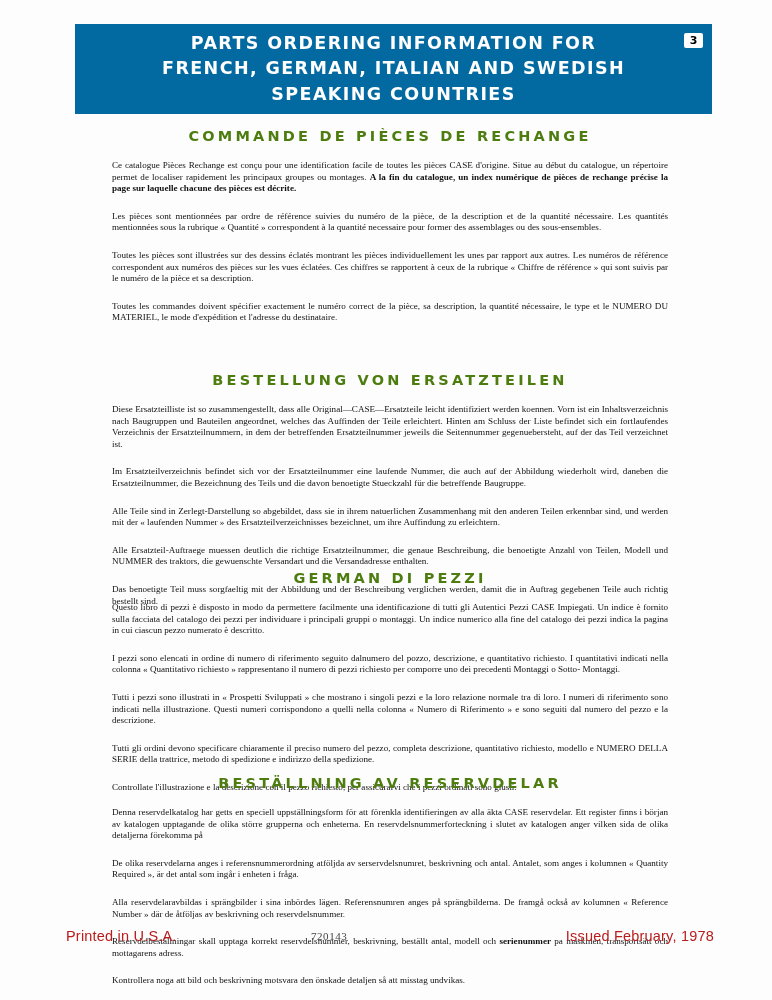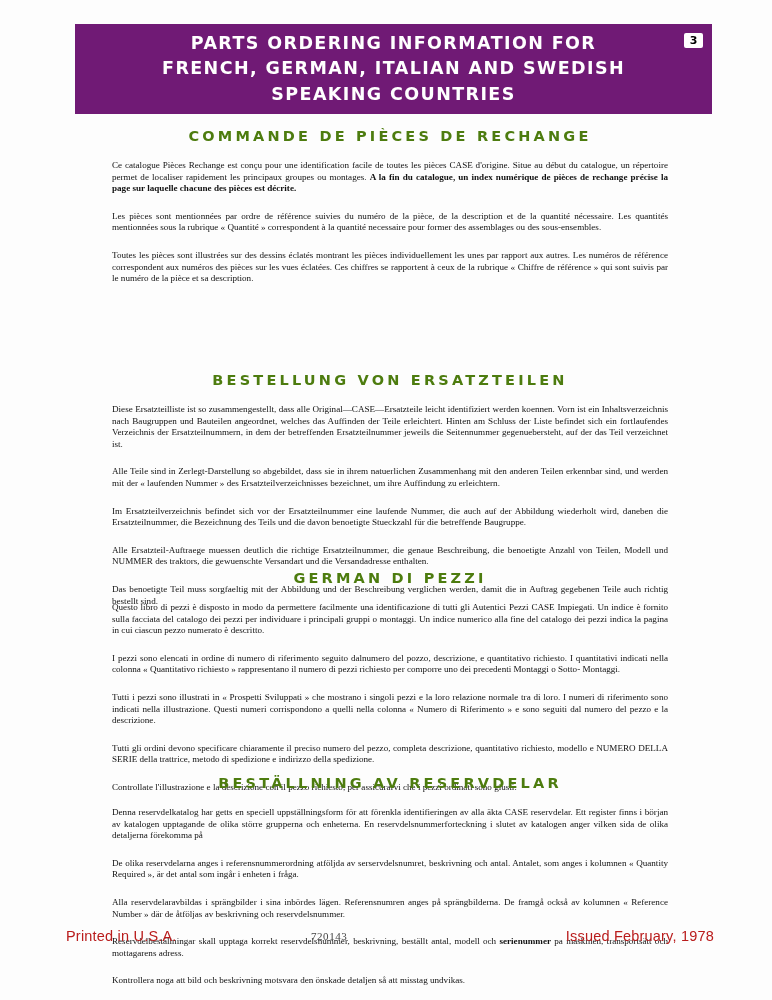--- a/index.html
+++ b/index.html
@@ -24,21 +24,21 @@
     padding: 0;
   }
 
   
   .banner {
     position: absolute;
     left: 75px;
     top: 24px;
     width: 637px;
     height: 90px;
-    background: #701a75;
+    background: #0369a1;
     display: flex;
     flex-direction: column;
     align-items: center;
     justify-content: center;
   }
   .banner-line {
     color: #ffffff;
     font-weight: bold;
     font-size: 17.5px;
     letter-spacing: 1.4px;
@@ -140,27 +140,28 @@
     <div class="page-badge">
       <span>3</span>
     </div>
   </div>
 
   <div class="section" id="section-french">
     <h2 class="sec-title wide">COMMANDE  DE  PIÈCES  DE  RECHANGE</h2>
     <p class="para"><span>Ce catalogue Pièces Rechange est conçu pour une identification facile de toutes les pièces CASE d'origine. Situe au début du catalogue, un répertoire permet de localiser rapidement les principaux groupes ou montages. <span class="b">A la fin du catalogue, un index numérique de pièces de rechange précise la page sur laquelle chacune des pièces est décrite.</span></span></p>
     <p class="para"><span>Les pièces sont mentionnées par ordre de référence suivies du numéro de la pièce, de la description et de la quantité nécessaire. Les quantités mentionnées sous la rubrique « Quantité » correspondent à la quantité necessaire pour former des assemblages ou des sous-ensembles.</span></p>
     <p class="para"><span>Toutes les pièces sont illustrées sur des dessins éclatés montrant les pièces individuellement les unes par rapport aux autres. Les numéros de référence correspondent aux numéros des pièces sur les vues éclatées. Ces chiffres se rapportent à ceux de la rubrique « Chiffre de référence » qui sont suivis par le numéro de la pièce et sa description.</span></p>
+    <p class="para"><span>Toutes les commandes doivent spécifier exactement le numéro correct de la pièce, sa description, la quantité nécessaire, le type et le NUMERO DU MATERIEL, le mode d'expédition et l'adresse du destinataire.</span></p>
   </div>
 
   <div class="section" id="section-german">
     <h2 class="sec-title wide">BESTELLUNG  VON  ERSATZTEILEN</h2>
     <p class="para"><span>Diese Ersatzteilliste ist so zusammengestellt, dass alle Original—CASE—Ersatzteile leicht identifiziert werden koennen. Vorn ist ein Inhaltsverzeichnis nach Baugruppen und Bauteilen angeordnet, welches das Auffinden der Teile erleichtert. Hinten am Schluss der Liste befindet sich ein fortlaufendes Verzeichnis der Ersatzteilnummern, in dem der betreffenden Ersatzteilnummer jeweils die Seitennummer gegenuebersteht, auf der das Teil verzeichnet ist.</span></p>
+    <p class="para"><span>Im Ersatzteilverzeichnis befindet sich vor der Ersatzteilnummer eine laufende Nummer, die auch auf der Abbildung wiederholt wird, daneben die Ersatzteilnummer, die Bezeichnung des Teils und die davon benoetigte Stueckzahl für die betreffende Baugruppe.</span></p>
     <p class="para"><span>Alle Teile sind in Zerlegt-Darstellung so abgebildet, dass sie in ihrem natuerlichen Zusammenhang mit den anderen Teilen erkennbar sind, und werden mit der « laufenden Nummer » des Ersatzteilverzeichnisses bezeichnet, um ihre Auffindung zu erleichtern.</span></p>
-    <p class="para"><span>Im Ersatzteilverzeichnis befindet sich vor der Ersatzteilnummer eine laufende Nummer, die auch auf der Abbildung wiederholt wird, daneben die Ersatzteilnummer, die Bezeichnung des Teils und die davon benoetigte Stueckzahl für die betreffende Baugruppe.</span></p>
     <p class="para"><span>Alle Ersatzteil-Auftraege muessen deutlich die richtige Ersatzteilnummer, die genaue Beschreibung, die benoetigte Anzahl von Teilen, Modell und NUMMER des traktors, die gewuenschte Versandart und die Versandadresse enthalten.</span></p>
     <p class="para"><span>Das benoetigte Teil muss sorgfaeltig mit der Abbildung und der Beschreibung verglichen werden, damit die in Auftrag gegebenen Teile auch richtig bestellt sind.</span></p>
   </div>
 
   <div class="section" id="section-italian">
     <h2 class="sec-title wide">GERMAN  DI  PEZZI</h2>
     <p class="para"><span>Questo libro di pezzi è disposto in modo da permettere facilmente una identificazione di tutti gli Autentici Pezzi CASE Impiegati. Un indice è fornito sulla facciata del catalogo dei pezzi per individuare i principali gruppi o montaggi. Un indice numerico alla fine del catalogo dei pezzi indica la pagina in cui ciascun pezzo numerato è descritto.</span></p>
     <p class="para"><span>I pezzi sono elencati in ordine di numero di riferimento seguito dalnumero del pozzo, descrizione, e quantitativo richiesto. I quantitativi indicati nella colonna « Quantitativo richiesto » rappresentano il numero di pezzi richiesto per comporre uno dei precedenti Montaggi o Sotto- Montaggi.</span></p>
     <p class="para"><span>Tutti i pezzi sono illustrati in « Prospetti Sviluppati » che mostrano i singoli pezzi e la loro relazione normale tra di loro. I numeri di riferimento sono indicati nella illustrazione. Questi numeri corrispondono a quelli nella colonna « Numero di Riferimento » e sono seguiti dal numero del pezzo e la descrizione.</span></p>
     <p class="para"><span>Tutti gli ordini devono specificare chiaramente il preciso numero del pezzo, completa descrizione, quantitativo richiesto, modello e NUMERO DELLA SERIE della trattrice, metodo di spedizione e indirizzo della spedizione.</span></p>

